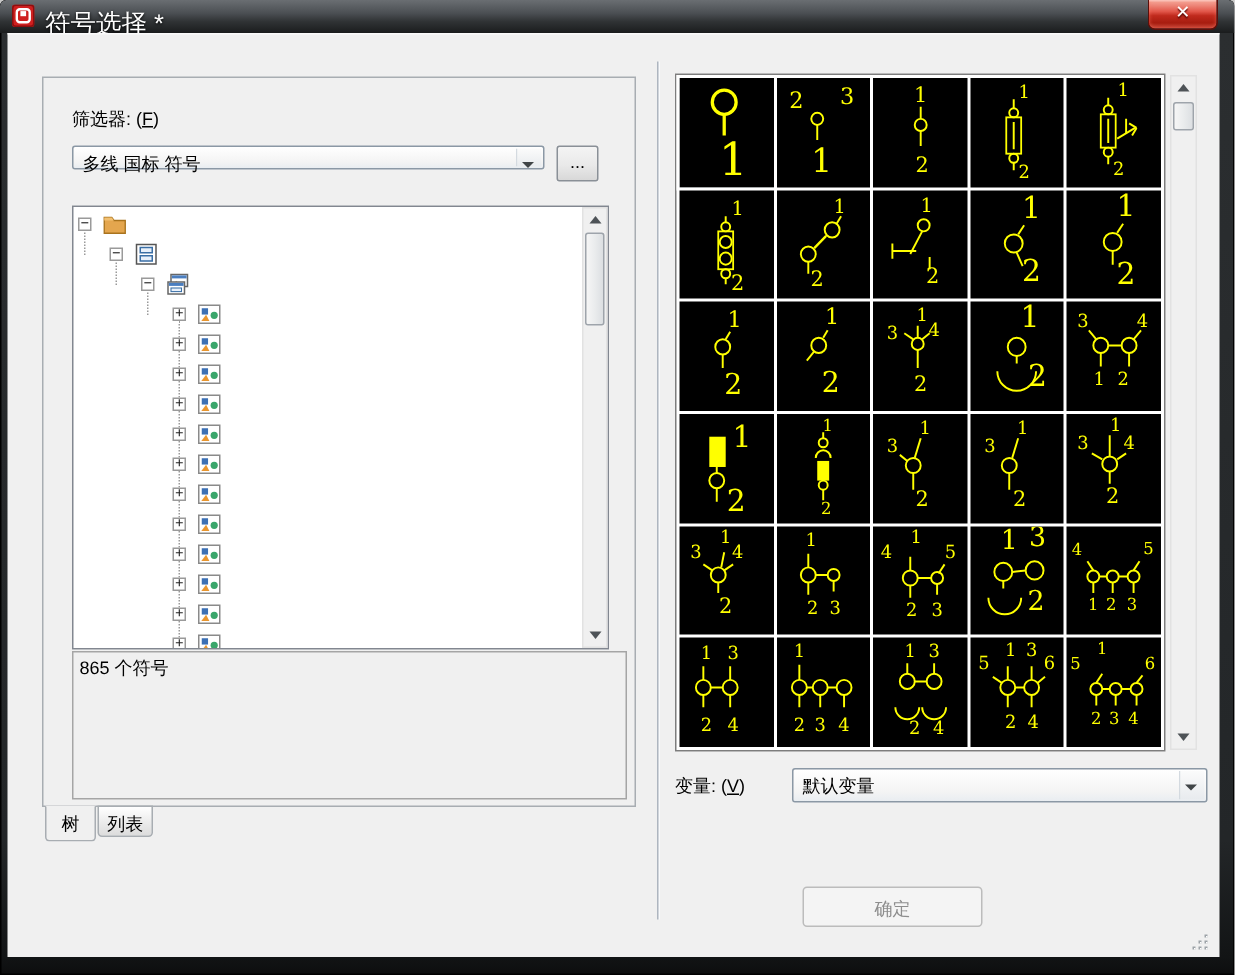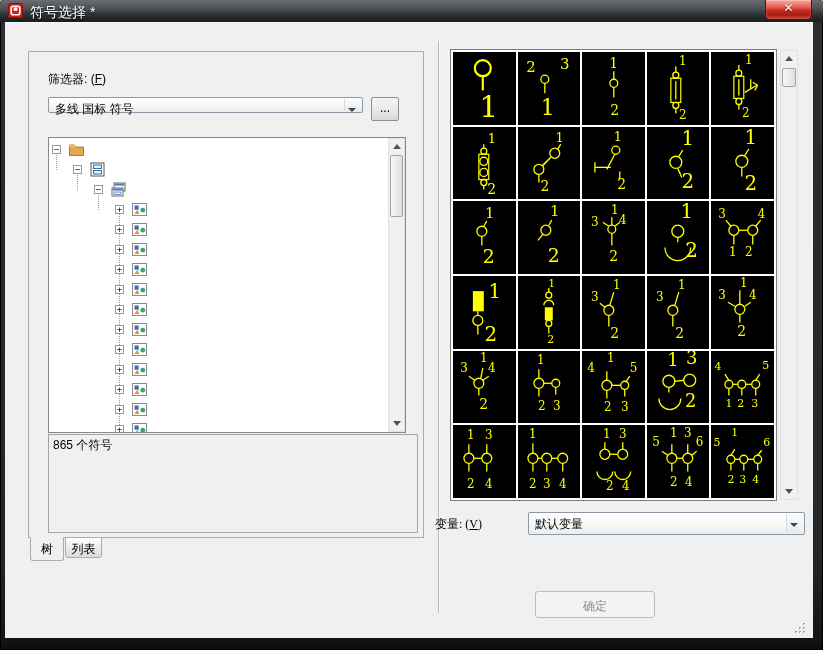--- a/index.html
+++ b/index.html
@@ -7,21 +7,21 @@
   body{font-family:"Liberation Sans","DejaVu Sans",sans-serif;font-size:12px;color:#000;}
 
   
   .window{position:relative;width:823px;height:650px;overflow:hidden;
     background:linear-gradient(180deg,#5a5e62 0px,#3a3e41 21px,#2b2e30 22px,#232628 560px,#121415 638px,#0c0d0e 650px);
     border-radius:4px 4px 0 0;box-shadow:0 0 0 1px #000 inset;}
   .titlebar{position:absolute;left:0;top:0;width:100%;height:22px;
     background:linear-gradient(180deg,#6a6e72 0%,#4b4f53 40%,#303335 65%,#1a1c1d 100%);
     border-radius:4px 4px 0 0;}
   .appicon{position:absolute;left:8px;top:3px;width:15px;height:15px;}
-  .wtitle{position:absolute;left:30px;top:4px;color:#fff;font-size:14px;text-shadow:0 1px 2px #000;white-space:nowrap;}
+  .wtitle{position:absolute;left:30px;top:4px;color:#fff;font-size:17px;text-shadow:0 1px 2px #000;white-space:nowrap;}
   .closebtn{position:absolute;right:11px;top:0;width:47px;height:20px;border:1px solid #5c0f0a;border-top:none;
     border-radius:0 0 5px 5px;cursor:default;
     background:linear-gradient(180deg,#f7b0a2 0%,#e2574a 40%,#c02a1d 55%,#a81d10 80%,#c54335 100%);
     box-shadow:0 1px 0 rgba(255,255,255,.35) inset,0 0 3px rgba(255,120,100,.6) inset;}
   .closebtn .x{position:absolute;left:0;right:0;top:1px;text-align:center;color:#fff;font-weight:bold;
     font-size:12px;text-shadow:0 1px 1px #5a0c06;font-family:"DejaVu Sans",sans-serif;}
 
   .client{position:absolute;left:5px;top:22px;width:808px;height:616px;background:#f0f0f0;border-top:1px solid #fafafa;}
 
   
@@ -662,21 +662,21 @@
     <div class="sbar" style="left:775px;top:27px;width:18px;height:450px;">
       <div class="sb-arrow up" style="top:0;">
           <span class="tri"></span>
         </div>
       <div class="sb-thumb" style="top:17px;height:19px;"></div>
       <div class="sb-arrow down" style="bottom:0;">
           <span class="tri"></span>
         </div>
     </div>
 
-    <div class="fieldlabel" style="left:430px;top:493px;font-family:Liberation Serif, serif;">
+    <div class="fieldlabel" style="left:445px;top:493px;">
       <span>变量: (</span><span class="mnemo">V</span><span>)</span>
     </div>
     <div class="combo" style="left:523px;top:489px;width:277px;height:23px;">
       <span class="val">默认变量</span>
       <span class="dd">
           <span class="arr"></span>
         </span>
     </div>
 
     <div class="btn disabled" style="left:530px;top:568px;width:120px;height:27px;">确定</div>

